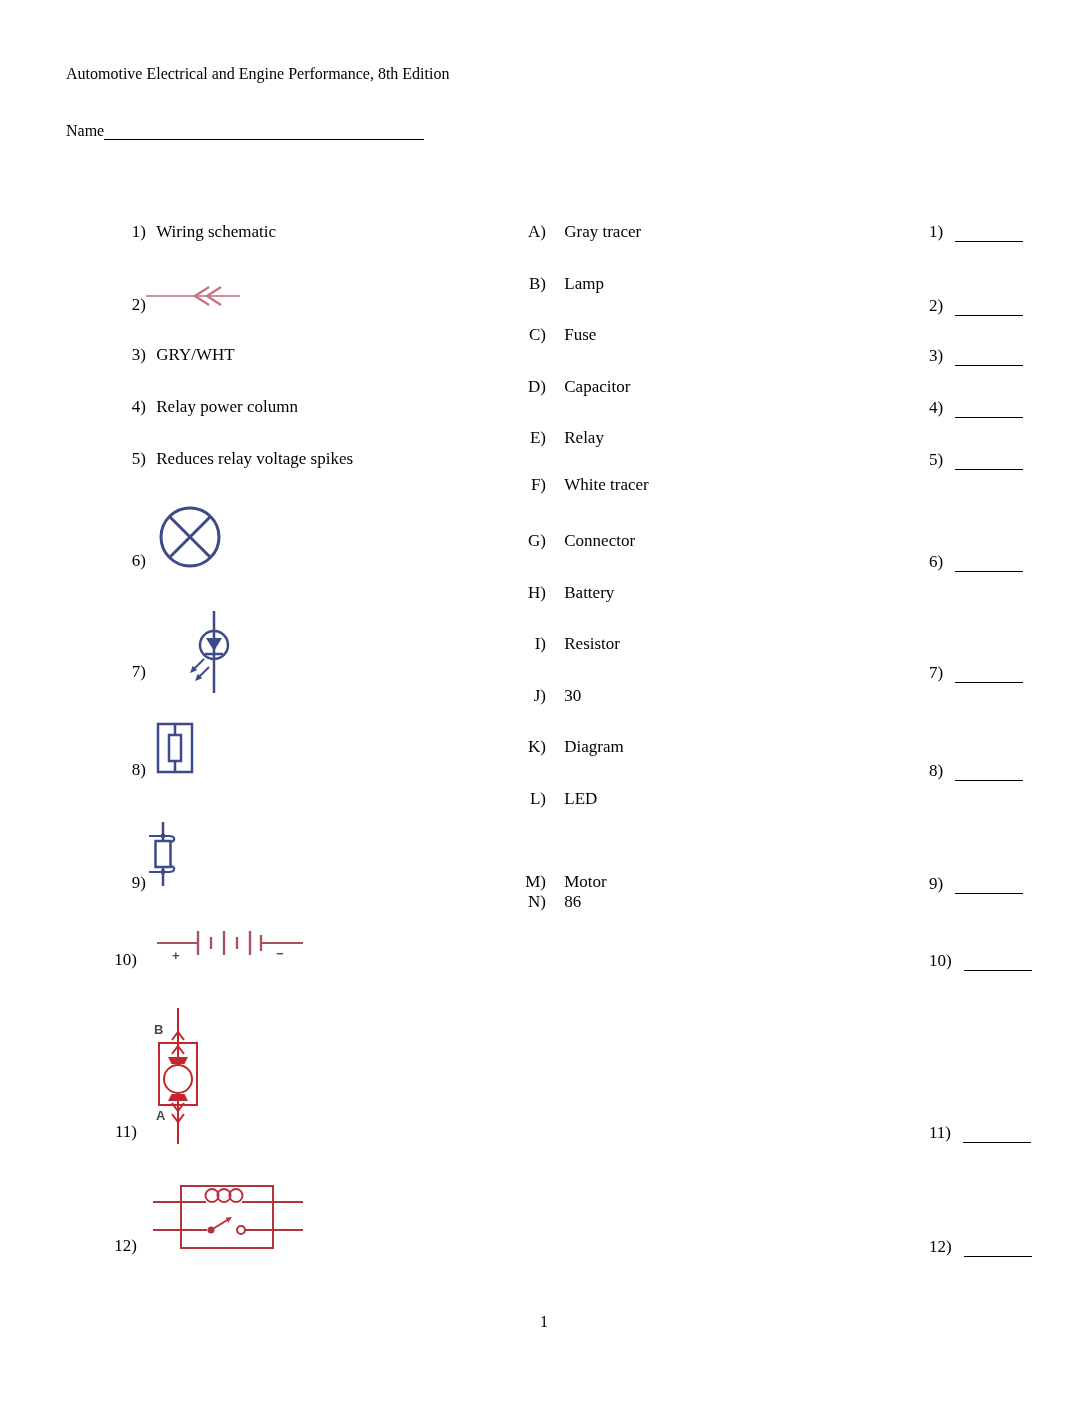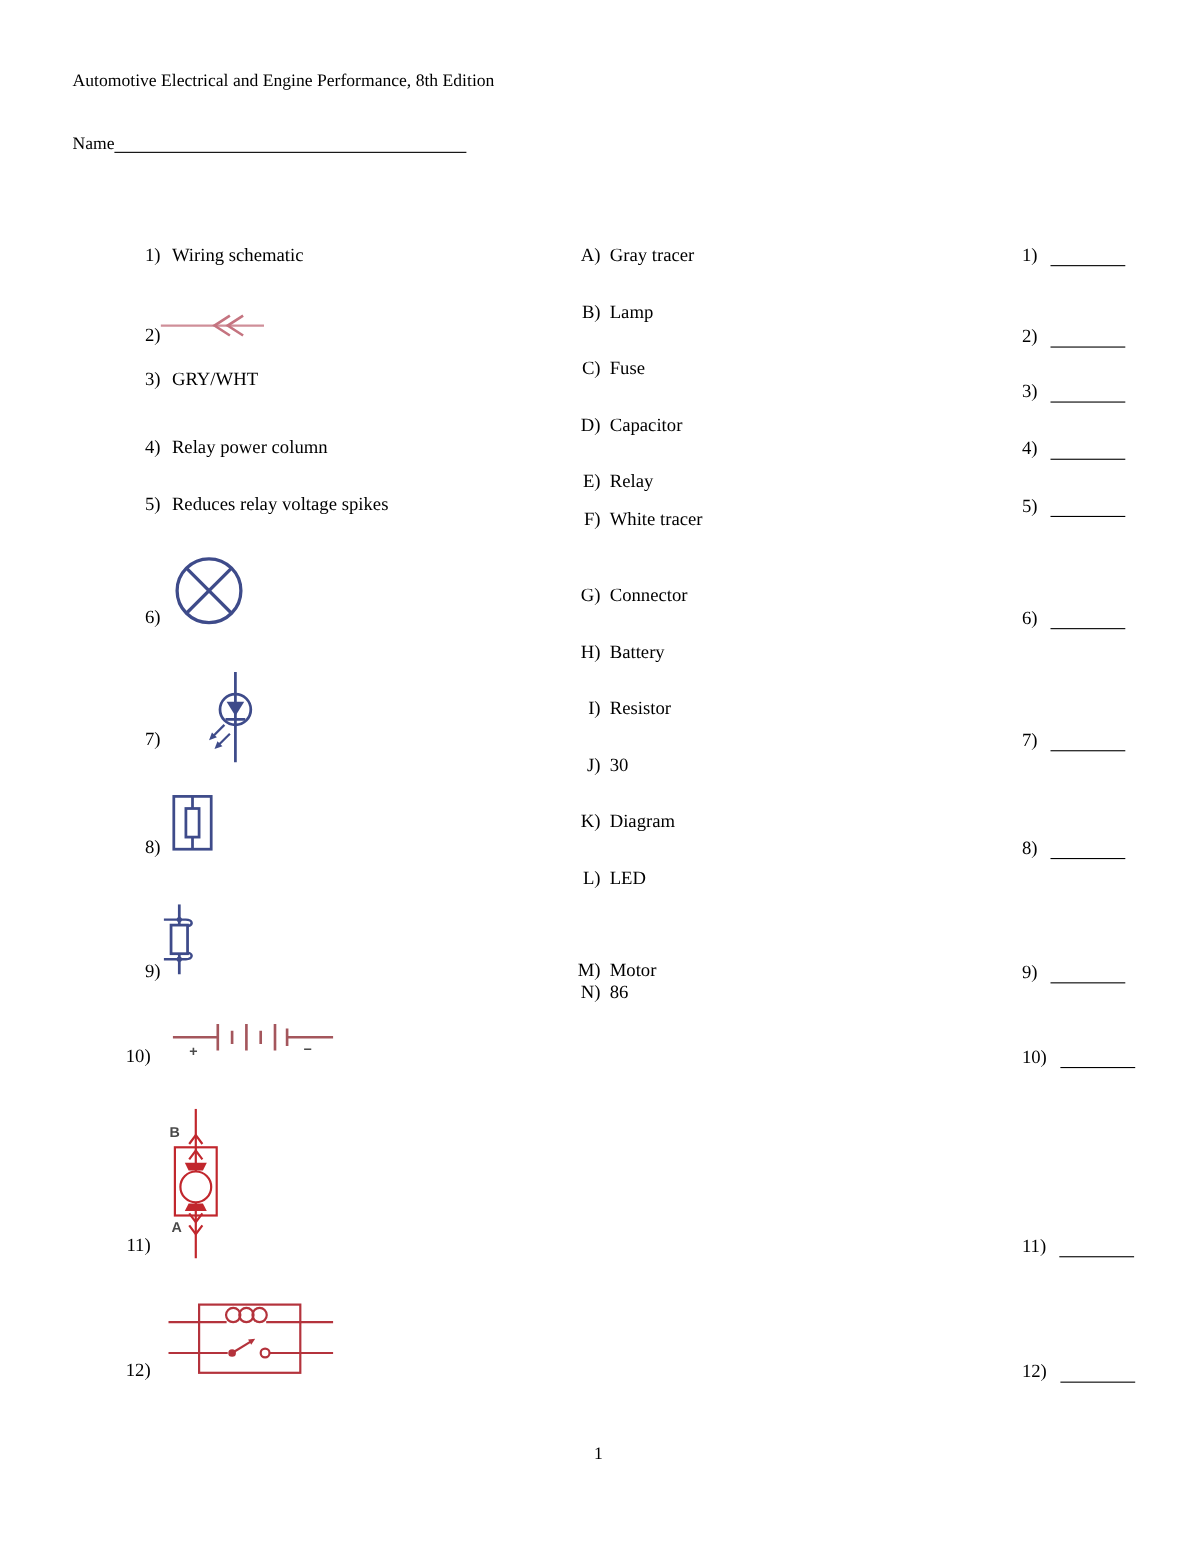--- a/index.html
+++ b/index.html
@@ -11,21 +11,21 @@
   .page{position:absolute;inset:0;}
   .hdr{position:absolute;left:66px;top:63px;font-size:16px;line-height:21px;}
   .name-row{position:absolute;left:66px;top:122px;font-size:16px;}
   .heading{position:absolute;left:66px;top:185px;font-size:17px;font-weight:bold;white-space:nowrap;}
   .heading .rest{margin-left:7px;}
   .c1row{position:absolute;left:104px;font-size:17px;line-height:20px;white-space:nowrap;}
   .c1row .num{display:inline-block;width:42px;text-align:right;}
   .c1row .txt{margin-left:6px;text-align:center;}
   .c2row{position:absolute;left:500px;font-size:17px;line-height:20px;white-space:nowrap;}
   .c2row .letter{display:inline-block;width:46px;text-align:right;}
-  .c2row .txt{margin-left:4px;}
+  .c2row .txt{margin-left:14px;}
   .ansrow{position:absolute;left:929px;font-size:17px;line-height:20px;white-space:nowrap;}
   .blank{display:inline-block;height:0;border-bottom:1.6px solid #000;position:relative;}
   .ans-blank{width:68px;margin-left:12px;top:5px;}
   .name-blank{width:320px;top:4px;}
   .sym{position:absolute;}
   .term{position:absolute;font-family:"Liberation Sans","DejaVu Sans",sans-serif;
         font-size:13px;font-weight:bold;color:#4a4a4a;}
   .pagenum{position:absolute;left:0;top:1313px;width:100%;text-align:center;font-size:16px;}
 </style>
 </head>
@@ -49,21 +49,21 @@
 
   <div class="c1row" style="top:295px">
     <span class="num">2)</span>
   </div>
   <svg class="sym" style="left:146px;top:283px" width="110" height="26" viewBox="0 0 110 26">
     <line x1="0" y1="13" x2="94" y2="13" stroke="#cf8f99" stroke-width="2"></line>
     <polyline points="63,4 49,13 63,22" fill="none" stroke="#c57480" stroke-width="2.4"></polyline>
     <polyline points="75,4 61,13 75,22" fill="none" stroke="#c57480" stroke-width="2.4"></polyline>
   </svg>
 
-  <div class="c1row" style="top:335px">
+  <div class="c1row" style="top:345px">
     <span class="num">3)</span>
     <span class="txt">GRY/WHT</span>
   </div>
 
   <div class="c1row" style="top:397px">
     <span class="num">4)</span>
     <span class="txt">Relay power column</span>
   </div>
 
   <div class="c1row" style="top:449px">
@@ -179,21 +179,21 @@
     <span class="txt">Fuse</span>
   </div>
   <div class="c2row" style="top:377px">
     <span class="letter">D)</span>
     <span class="txt">Capacitor</span>
   </div>
   <div class="c2row" style="top:428px">
     <span class="letter">E)</span>
     <span class="txt">Relay</span>
   </div>
-  <div class="c2row" style="top:462px">
+  <div class="c2row" style="top:475px">
     <span class="letter">F)</span>
     <span class="txt">White tracer</span>
   </div>
   <div class="c2row" style="top:531px">
     <span class="letter">G)</span>
     <span class="txt">Connector</span>
   </div>
   <div class="c2row" style="top:583px">
     <span class="letter">H)</span>
     <span class="txt">Battery</span>

